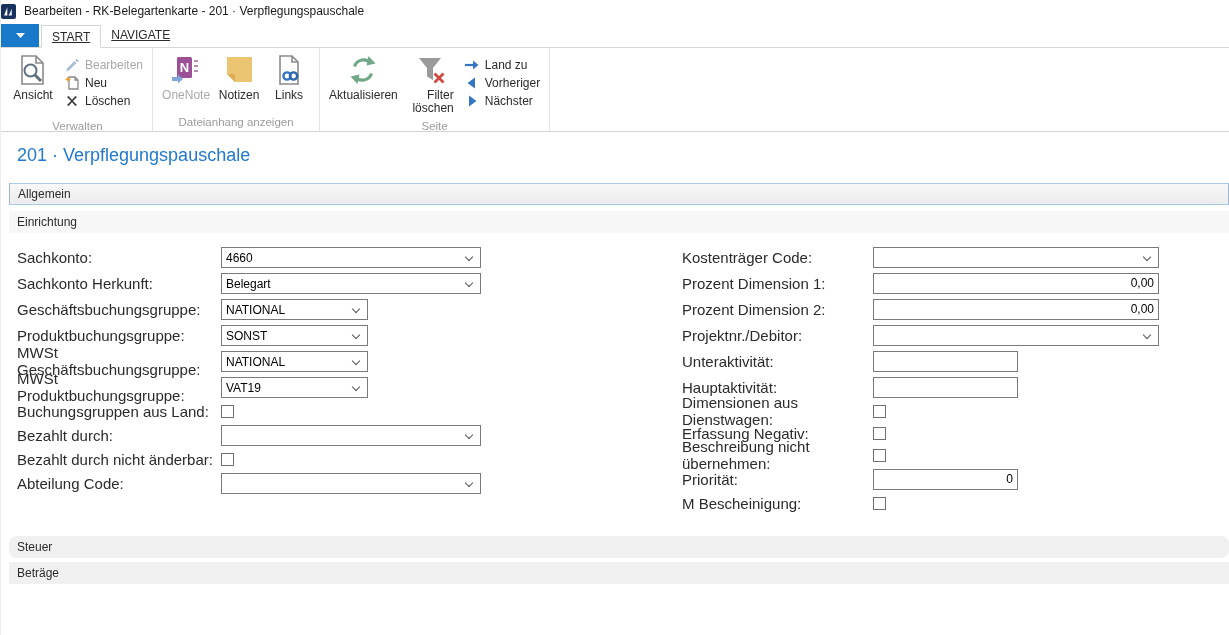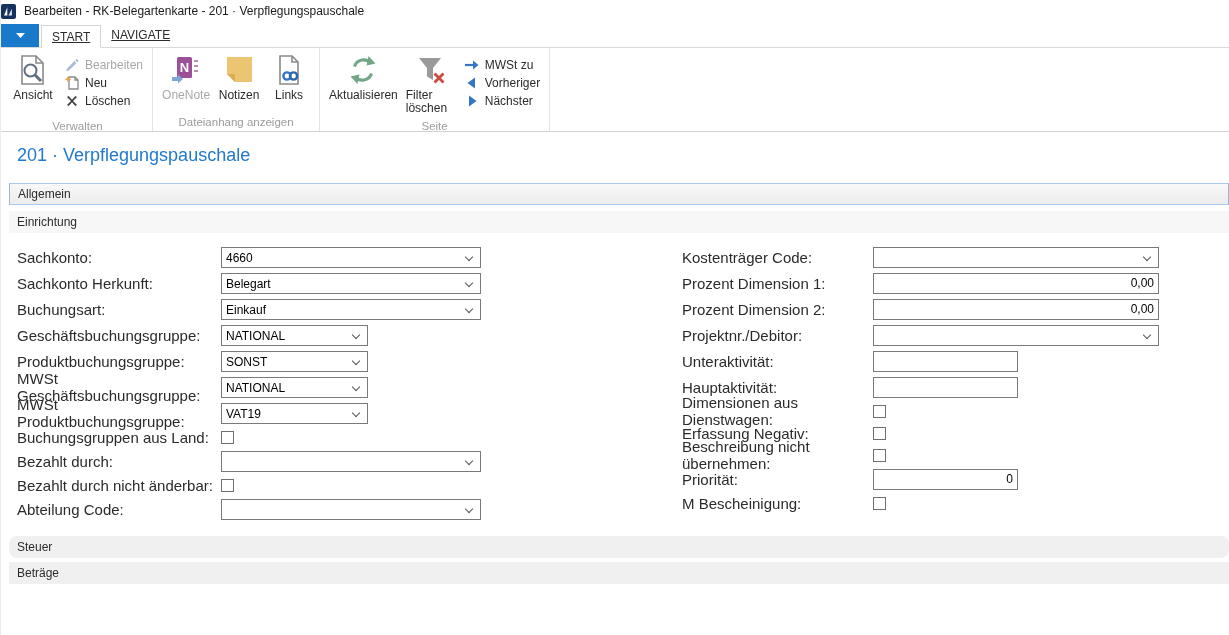--- a/index.html
+++ b/index.html
@@ -17,21 +17,21 @@
   .appbtn { width:38px; height:23px; background:#1979ca; display:flex; align-items:center; justify-content:center; cursor:default; }
   .tab { height:23px; line-height:22px; padding:0 10px; font-size:12px; color:#2b2b2b;text-decoration:underline; }
   .tab.active { background:#fff; border:1px solid #d5d5d5; border-bottom:1px solid #fff; margin-bottom:-1px; margin-left:2px; position:relative; z-index:2; }
   
   .ribbon { height:84px; border-bottom:1px solid #d2d2d2; display:flex; padding-left:2px; background:#fff; }
   .rgroup { display:flex; flex-direction:column; border-right:1px solid #e3e3e3; }
   .rgroup-main { flex:1; display:flex; align-items:flex-start; padding:2px 5px 0 5px; }
   .rgroup-label { font-size:11.5px; color:#9c9c9c; text-align:center; padding:0 6px 3px 6px; white-space:nowrap; }
   .bigbtn { min-width:50px; display:flex; flex-direction:column; align-items:center; padding:4px 4px 0 4px; }
   .bigbtn svg { width:32px; height:32px; flex:none; }
-  .blabel { font-size:12px; color:#2b2b2b; margin-top:3px; line-height:13px; text-align:left; white-space:nowrap; }
+  .blabel { font-size:12px; color:#2b2b2b; margin-top:3px; line-height:13px; text-align:right; white-space:nowrap; }
   .blabel.wrap { white-space:normal; width:48px; }
   .disabled .blabel, .disabled .slabel { color:#a8a8a8; }
   .smallstack { display:flex; flex-direction:column; justify-content:space-between; padding:6px 4px 10px 6px; }
   .smallbtn { display:flex; align-items:center; height:18px; }
   .smallbtn svg { width:16px; height:16px; margin-right:5px; flex:none; }
   .slabel { font-size:12px; color:#2b2b2b; white-space:nowrap; }
   
   .page-title { position:absolute; left:16px; top:145px; font-size:18px; color:#2279ce;text-align:center; }
   .secbar { position:absolute; left:8px; right:0; height:22px; display:flex; align-items:center; padding-left:8px; font-size:12px; color:#2b2b2b; }
   .bar-allgemein { top:183px; background:linear-gradient(#f8f8f8,#ececec); border:1px solid #9db6d2; border-top-color:#a9c9ec; border-bottom-color:#a9c9ec; }
@@ -195,21 +195,21 @@
         <div class="blabel wrap">Filter löschen</div>
       </div>
       <div class="smallstack">
         <div class="smallbtn">
           <span style="display:flex">
             <svg viewBox="0 0 16 16">
                 <line x1="1" y1="8" x2="10" y2="8" stroke="#3576c4" stroke-width="2.2"></line>
                 <polygon points="9,3.5 14.5,8 9,12.5" fill="#3576c4"></polygon>
               </svg>
           </span>
-          <span class="slabel">MWSt zu</span>
+          <span class="slabel">Land zu</span>
         </div>
         <div class="smallbtn">
           <span style="display:flex">
             <svg viewBox="0 0 16 16">
                 <polygon points="11,2.5 3.5,8 11,13.5" fill="#3576c4"></polygon>
               </svg>
           </span>
           <span class="slabel">Vorheriger</span>
         </div>
         <div class="smallbtn">
@@ -240,27 +240,20 @@
     </div>
   </div>
   <div class="frow rh26">
     <div class="flabel">Sachkonto Herkunft:</div>
     <div class="combo w-wide-l">
       <input class="cinput" value="Belegart" style="">
       <span class="chev"></span>
     </div>
   </div>
   <div class="frow rh26">
-    <div class="flabel">Buchungsart:</div>
-    <div class="combo w-wide-l">
-      <input class="cinput" value="Einkauf" style="">
-      <span class="chev"></span>
-    </div>
-  </div>
-  <div class="frow rh26">
     <div class="flabel">Geschäftsbuchungsgruppe:</div>
     <div class="combo w-narrow-l">
       <input class="cinput" value="NATIONAL" style="">
       <span class="chev"></span>
     </div>
   </div>
   <div class="frow rh26">
     <div class="flabel">Produktbuchungsgruppe:</div>
     <div class="combo w-narrow-l">
       <input class="cinput" value="SONST" style="">

